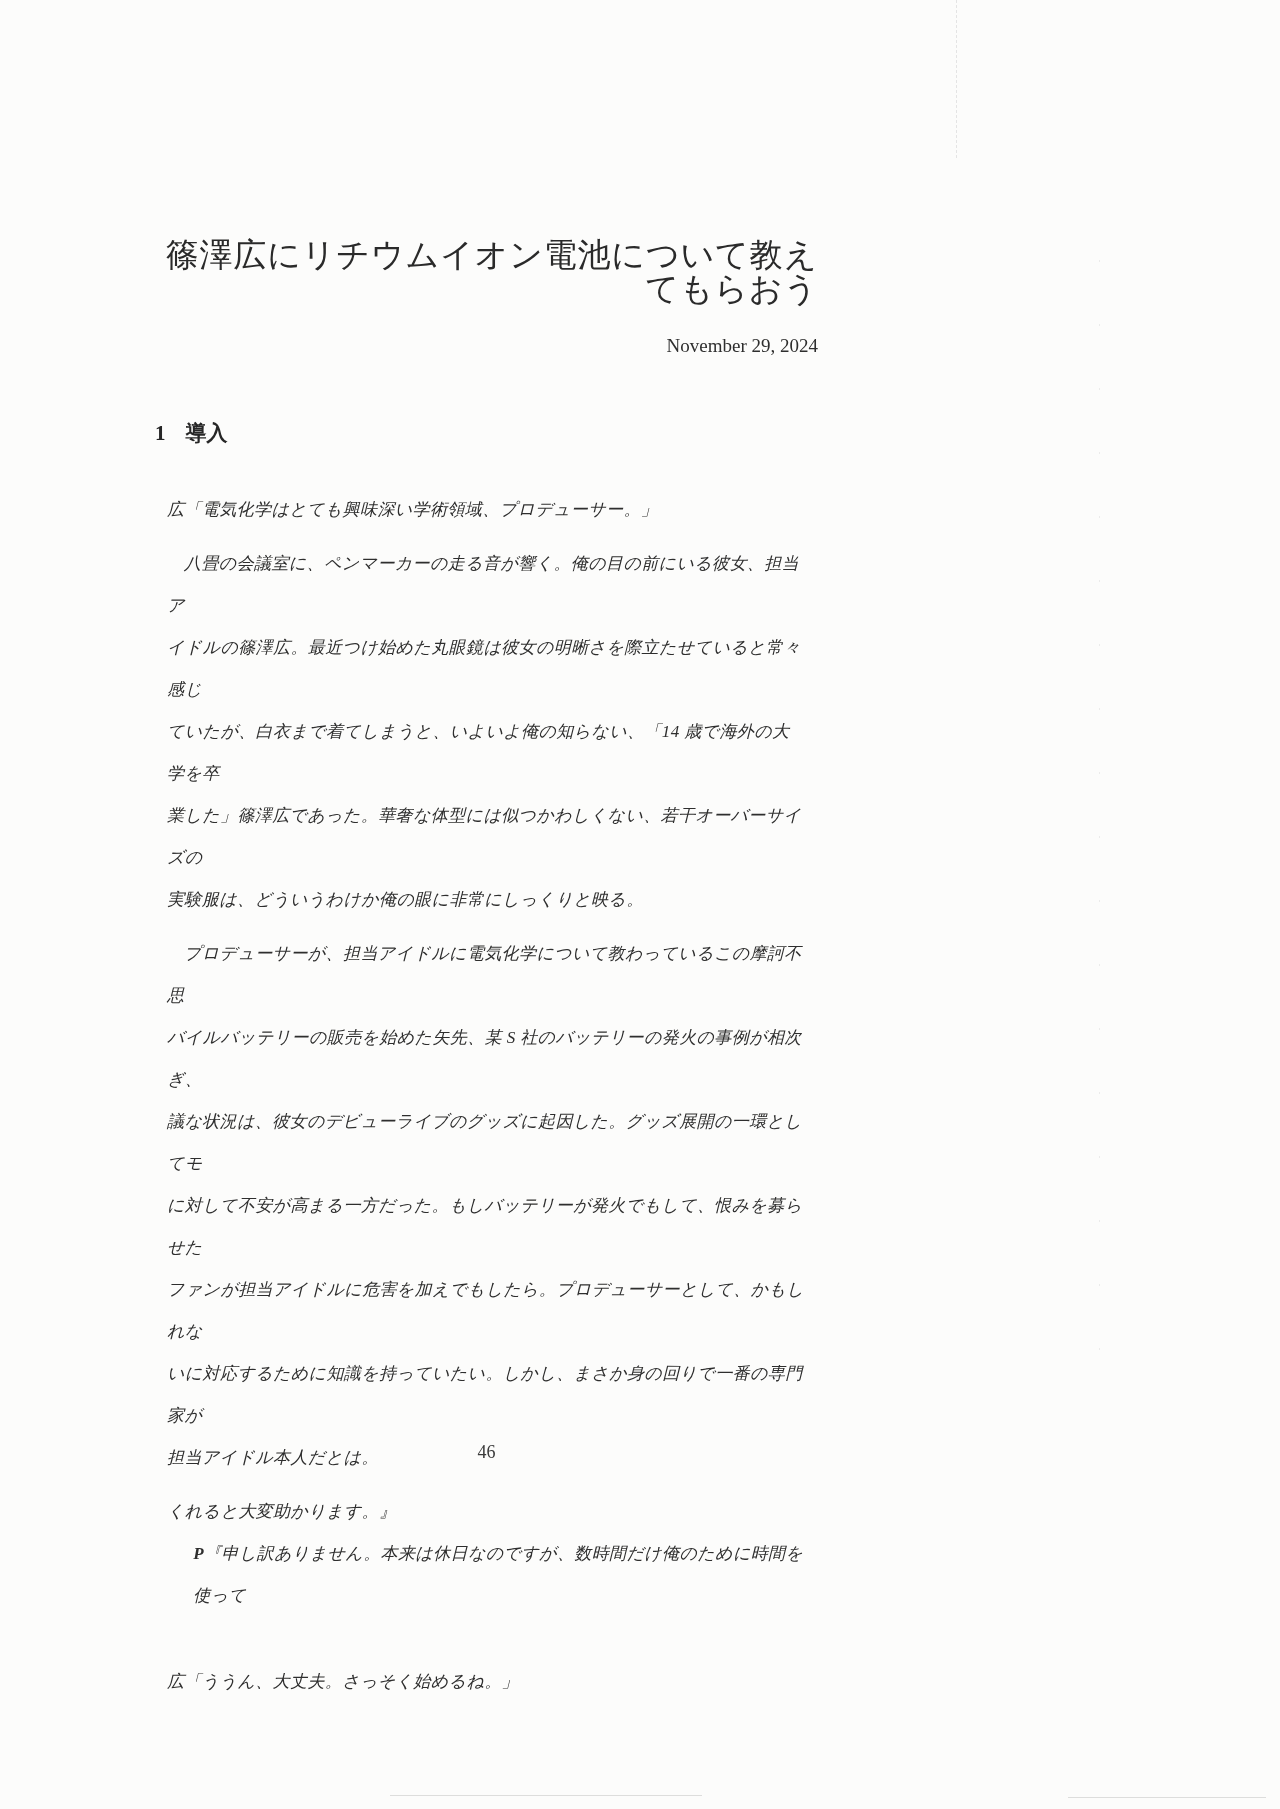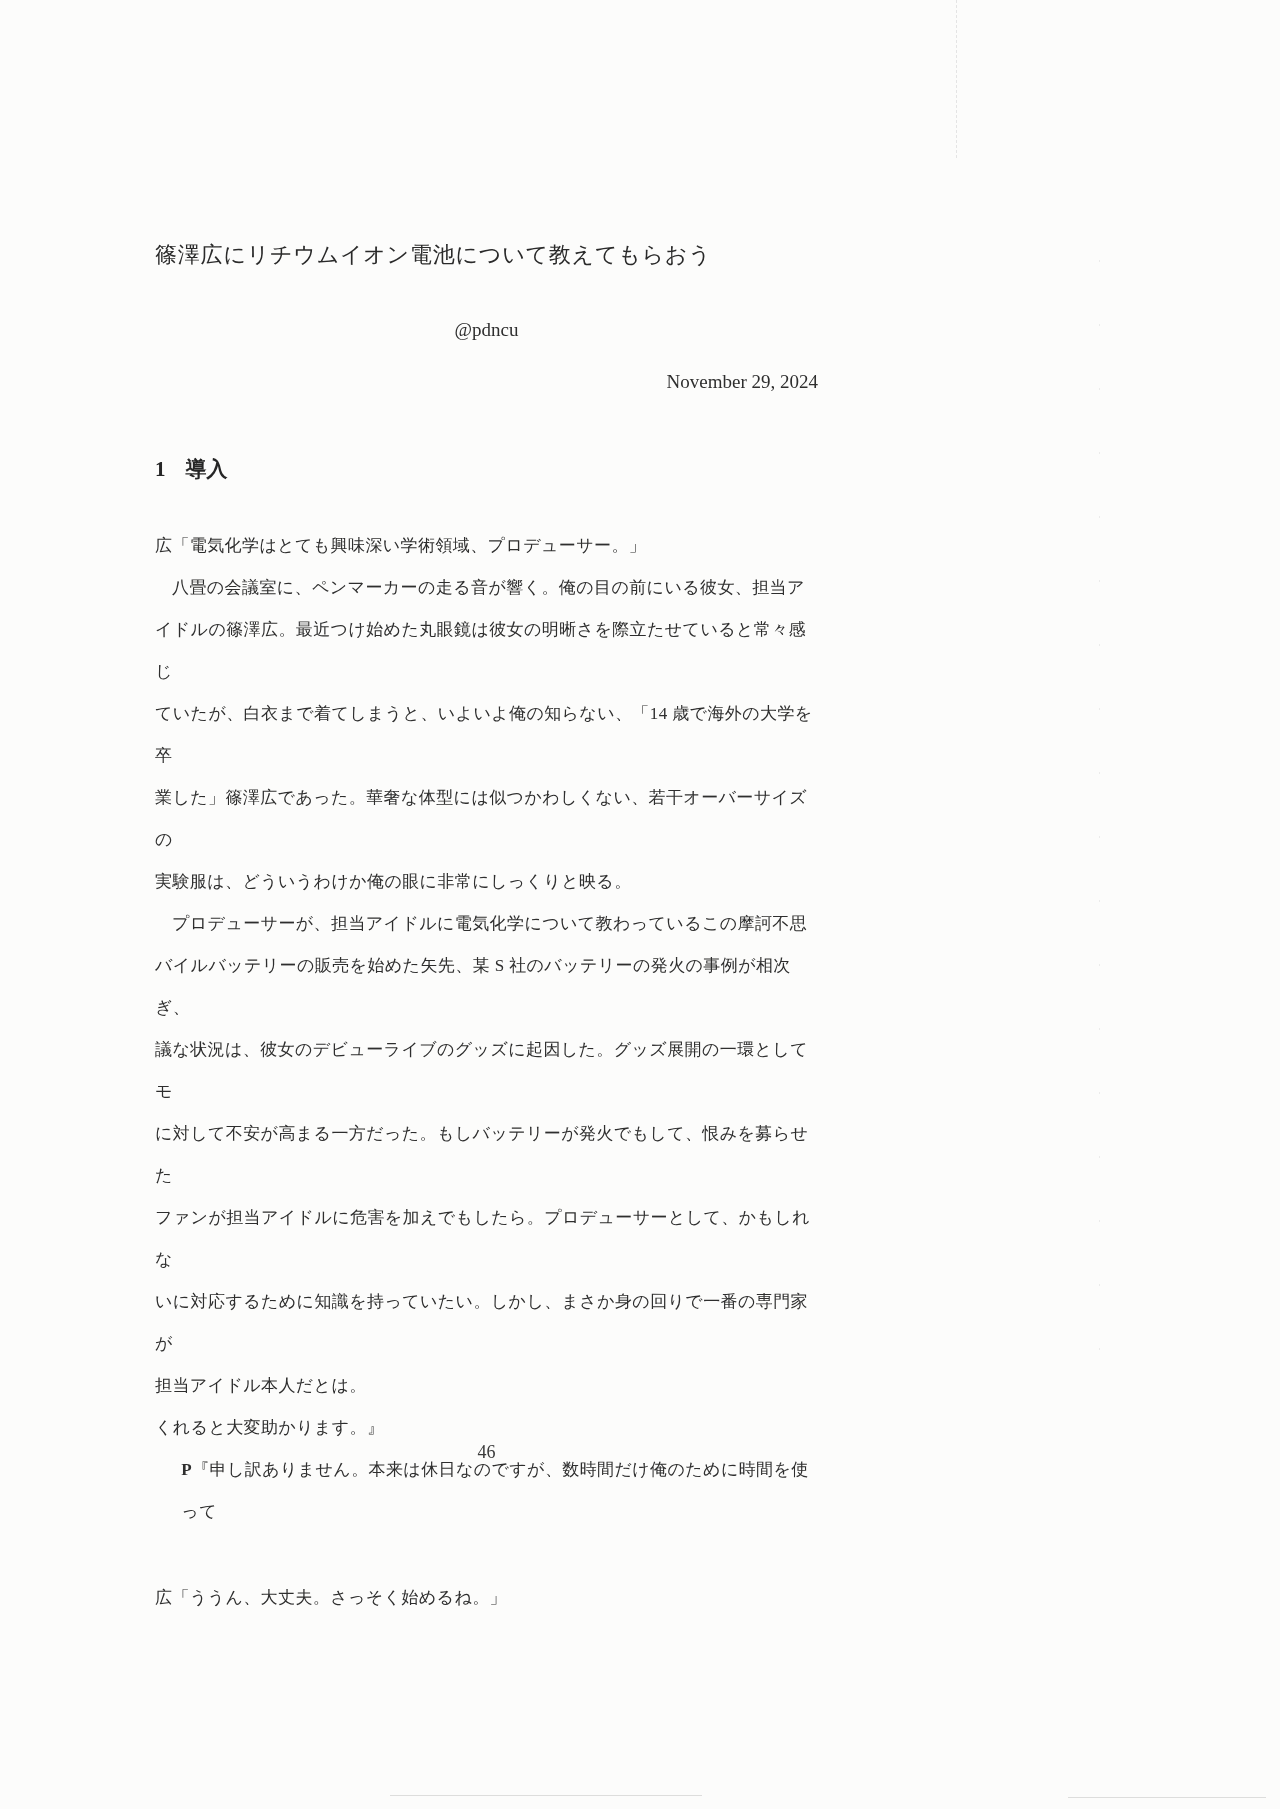--- a/index.html
+++ b/index.html
@@ -17,22 +17,22 @@
     color: #2e2e2e;
   }
   .content {
     position: absolute;
     left: 155px;
     top: 0;
     width: 663px;
   }
   .doc-title {
     margin-top: 238px;
-    text-align: left;
-    font-size: 22px;
+    text-align: right;
+    font-size: 33px;
     letter-spacing: 0.8px;
     line-height: 34px;
     color: #2a2a2a;
   }
   .doc-author {
     margin-top: 46px;
     text-align: center;
     font-size: 19px;
     line-height: 24px;
   }
@@ -57,21 +57,21 @@
     font-family: "Liberation Sans", "DejaVu Sans", sans-serif;
   }
   .body-text {
     margin-top: 39px;
     font-size: 17px;
     letter-spacing: 0.4px;
     line-height: 42px;
     text-align: left;
     color: #2e2e2e;
   }
-  .para { margin: 0; }
+  .para { margin: 12px; font-style: italic; }
   .para.indent .line:first-child { text-indent: 1em; }
   .para.hanging { padding-left: 1.55em; }
   .para.hanging .line:first-child { text-indent: -1.55em; }
   .para.space-before { margin-top: 44px; }
   .speaker-p { font-weight: bold; }
   .page-number {
     position: absolute;
     left: 155px;
     width: 663px;
     top: 1442px;
@@ -99,21 +99,20 @@
     background: #d4d4d4; opacity: 0.8;
   }
 </style>
 </head>
 <body>
 
 <div class="page">
 
   <div class="content">
     <div class="doc-title">篠澤広にリチウムイオン電池について教えてもらおう</div>
-    <div class="doc-author">@pdncu</div>
     <div class="doc-date">November 29, 2024</div>
 
     <div class="section-heading">
       <span class="sec-num">1</span><span class="sec-title">導入</span>
     </div>
 
     <div class="body-text">
         <div class="para">
           <div class="line">広「電気化学はとても興味深い学術領域、プロデューサー。」</div>
         </div>

